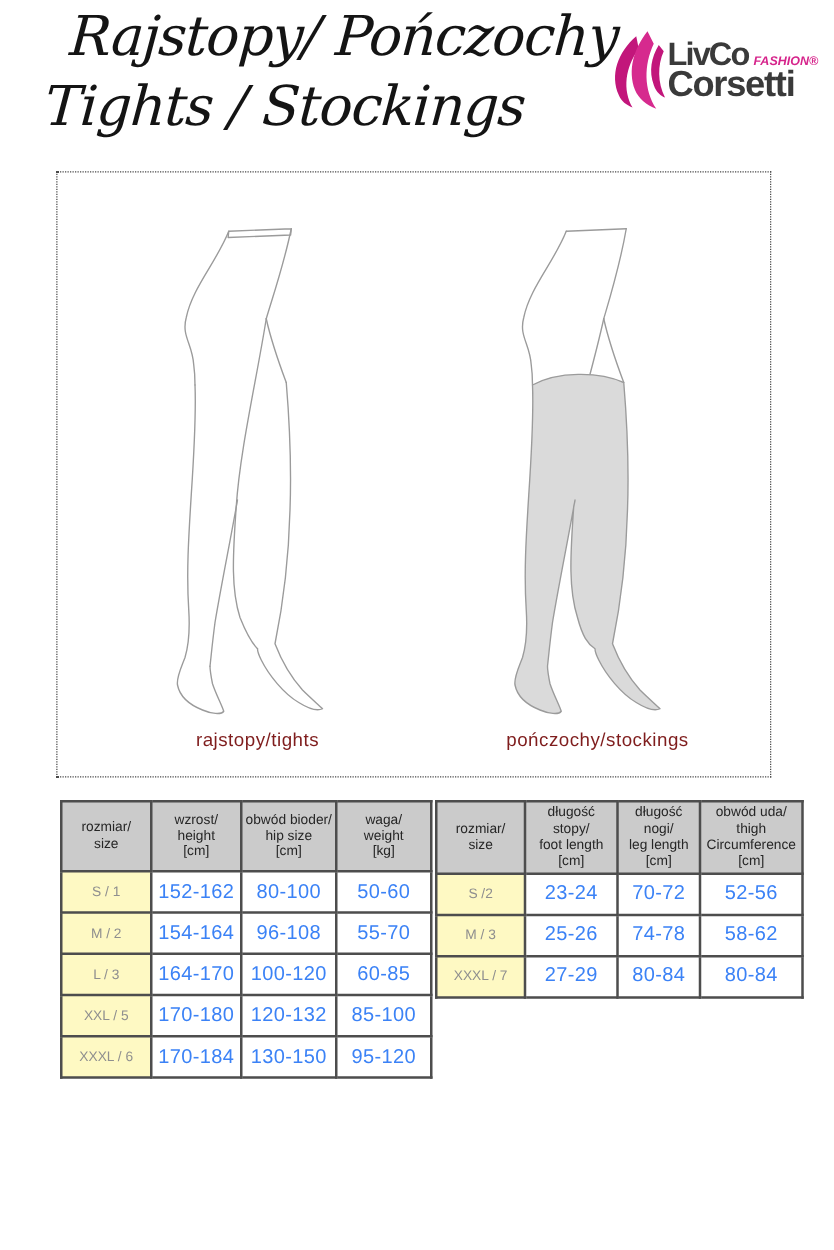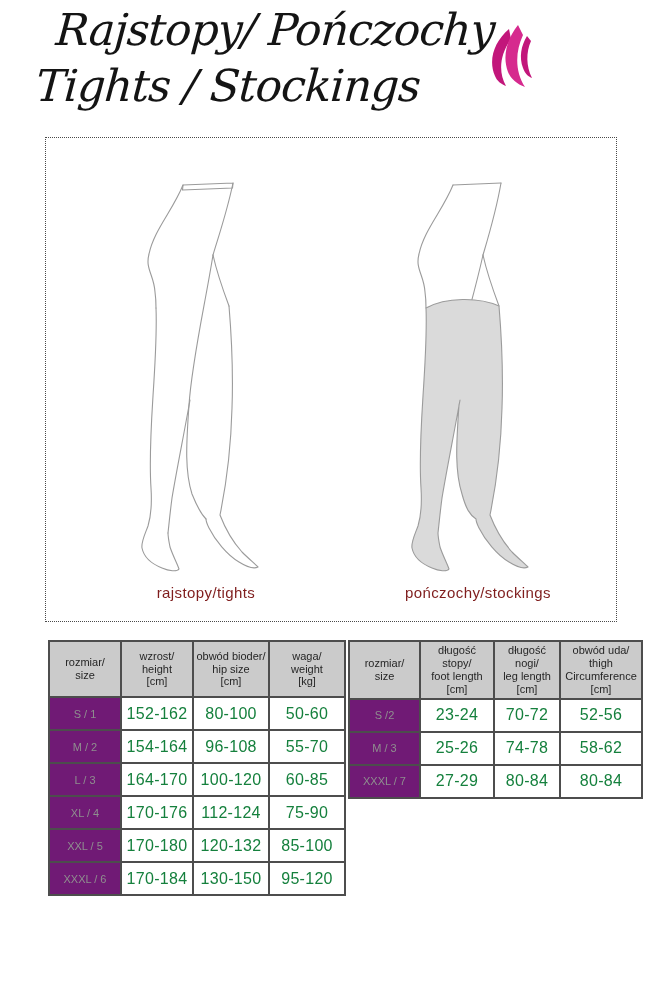--- a/index.html
+++ b/index.html
@@ -47,22 +47,22 @@
     border:2px solid #4d4d4d; background:#fff;
   }
   #table-left  { left:48px;  top:640px; width:280px; }
   #table-right { left:348px; top:640px; width:277px; }
   .size-table th, .size-table td { border:2px solid #4d4d4d; text-align:center; }
   .size-table th {
     background:#cbcbcb; font-weight:normal; font-size:11px; line-height:1.18;
     color:#262626; height:50px; padding:2px 1px; white-space:pre-line; vertical-align:middle;
   }
   .size-table td { height:29px; }
-  .size-table td.size { background:#701a75; color:#8f8f8f; font-size:11px; }
-  .size-table td.val  { background:#ffffff; color:#15803d; font-size:16px; letter-spacing:0.3px; }
+  .size-table td.size { background:#fef9c3; color:#8f8f8f; font-size:11px; }
+  .size-table td.val  { background:#ffffff; color:#3b82f6; font-size:16px; letter-spacing:0.3px; }
   #table-left  th:nth-child(1){width:68px} #table-left  th:nth-child(2){width:68px}
   #table-left  th:nth-child(3){width:72px} #table-left  th:nth-child(4){width:72px}
   #table-right th:nth-child(1){width:67px} #table-right th:nth-child(2){width:70px}
   #table-right th:nth-child(3){width:62px} #table-right th:nth-child(4){width:78px}
 
   .figure path { vector-effect:non-scaling-stroke; }
 </style>
 </head>
 <body>
 
@@ -72,20 +72,26 @@
     <span class="t1">Rajstopy/ Pończochy</span>
     <span class="t2">Tights / Stockings</span>
   </div>
 
   <div class="logo">
     <svg width="52" height="64" viewBox="0 0 52 64">
       <path d="M27,5 C12,18 6,36 13,52 C15,57 19,60 24,62 C16,48 18,30 29,15 Z" fill="#c2167b"></path>
       <path d="M36,1 C25,15 20,32 26,48 C29,55 35,60 43,63 C33,48 33,28 41,11 Z" fill="#d62a8e"></path>
       <path d="M45,12 C39,22 37,33 41,44 C43,50 47,53 50,54 C44,42 44,28 49,17 Z" fill="#c2167b"></path>
     </svg>
+    <div class="txt">
+      <div class="row1">
+        <span class="livco">LivCo</span><span class="fashion" style="color:#d6248b;">FASHION®</span>
+      </div>
+      <div class="corsetti">Corsetti</div>
+    </div>
   </div>
 
   <div id="panel">
 
     <svg id="fig-tights" class="figure" viewBox="0 0 180 420">
       <g fill="none" stroke="#9b9b9b" stroke-width="1.1" stroke-linecap="round" stroke-linejoin="round">
         <path d="M62,15 L112,13 M61.5,20 L111.5,18 M62,15 L61.5,20 M112,13 L111.5,18"></path>
         <path d="M62,15 C52,40 33,60 28,84 C24,99 33,105 34,122 C35,129 35,133 35,138"></path>
         <path d="M112,13 C106,42 97,68 92,85"></path>
         <path d="M92,85 C84,135 71,190 68,235 C65,277 64,302 71,324 C77,339 81,345 85,349"></path>
@@ -140,26 +146,20 @@
           <td class="val">96-108</td>
           <td class="val">55-70</td>
         </tr>
         <tr>
           <td class="size">L / 3</td>
           <td class="val">164-170</td>
           <td class="val">100-120</td>
           <td class="val">60-85</td>
         </tr>
         <tr>
-          <td class="size">XL / 4</td>
-          <td class="val">170-176</td>
-          <td class="val">112-124</td>
-          <td class="val">75-90</td>
-        </tr>
-        <tr>
           <td class="size">XXL / 5</td>
           <td class="val">170-180</td>
           <td class="val">120-132</td>
           <td class="val">85-100</td>
         </tr>
         <tr>
           <td class="size">XXXL / 6</td>
           <td class="val">170-184</td>
           <td class="val">130-150</td>
           <td class="val">95-120</td>

